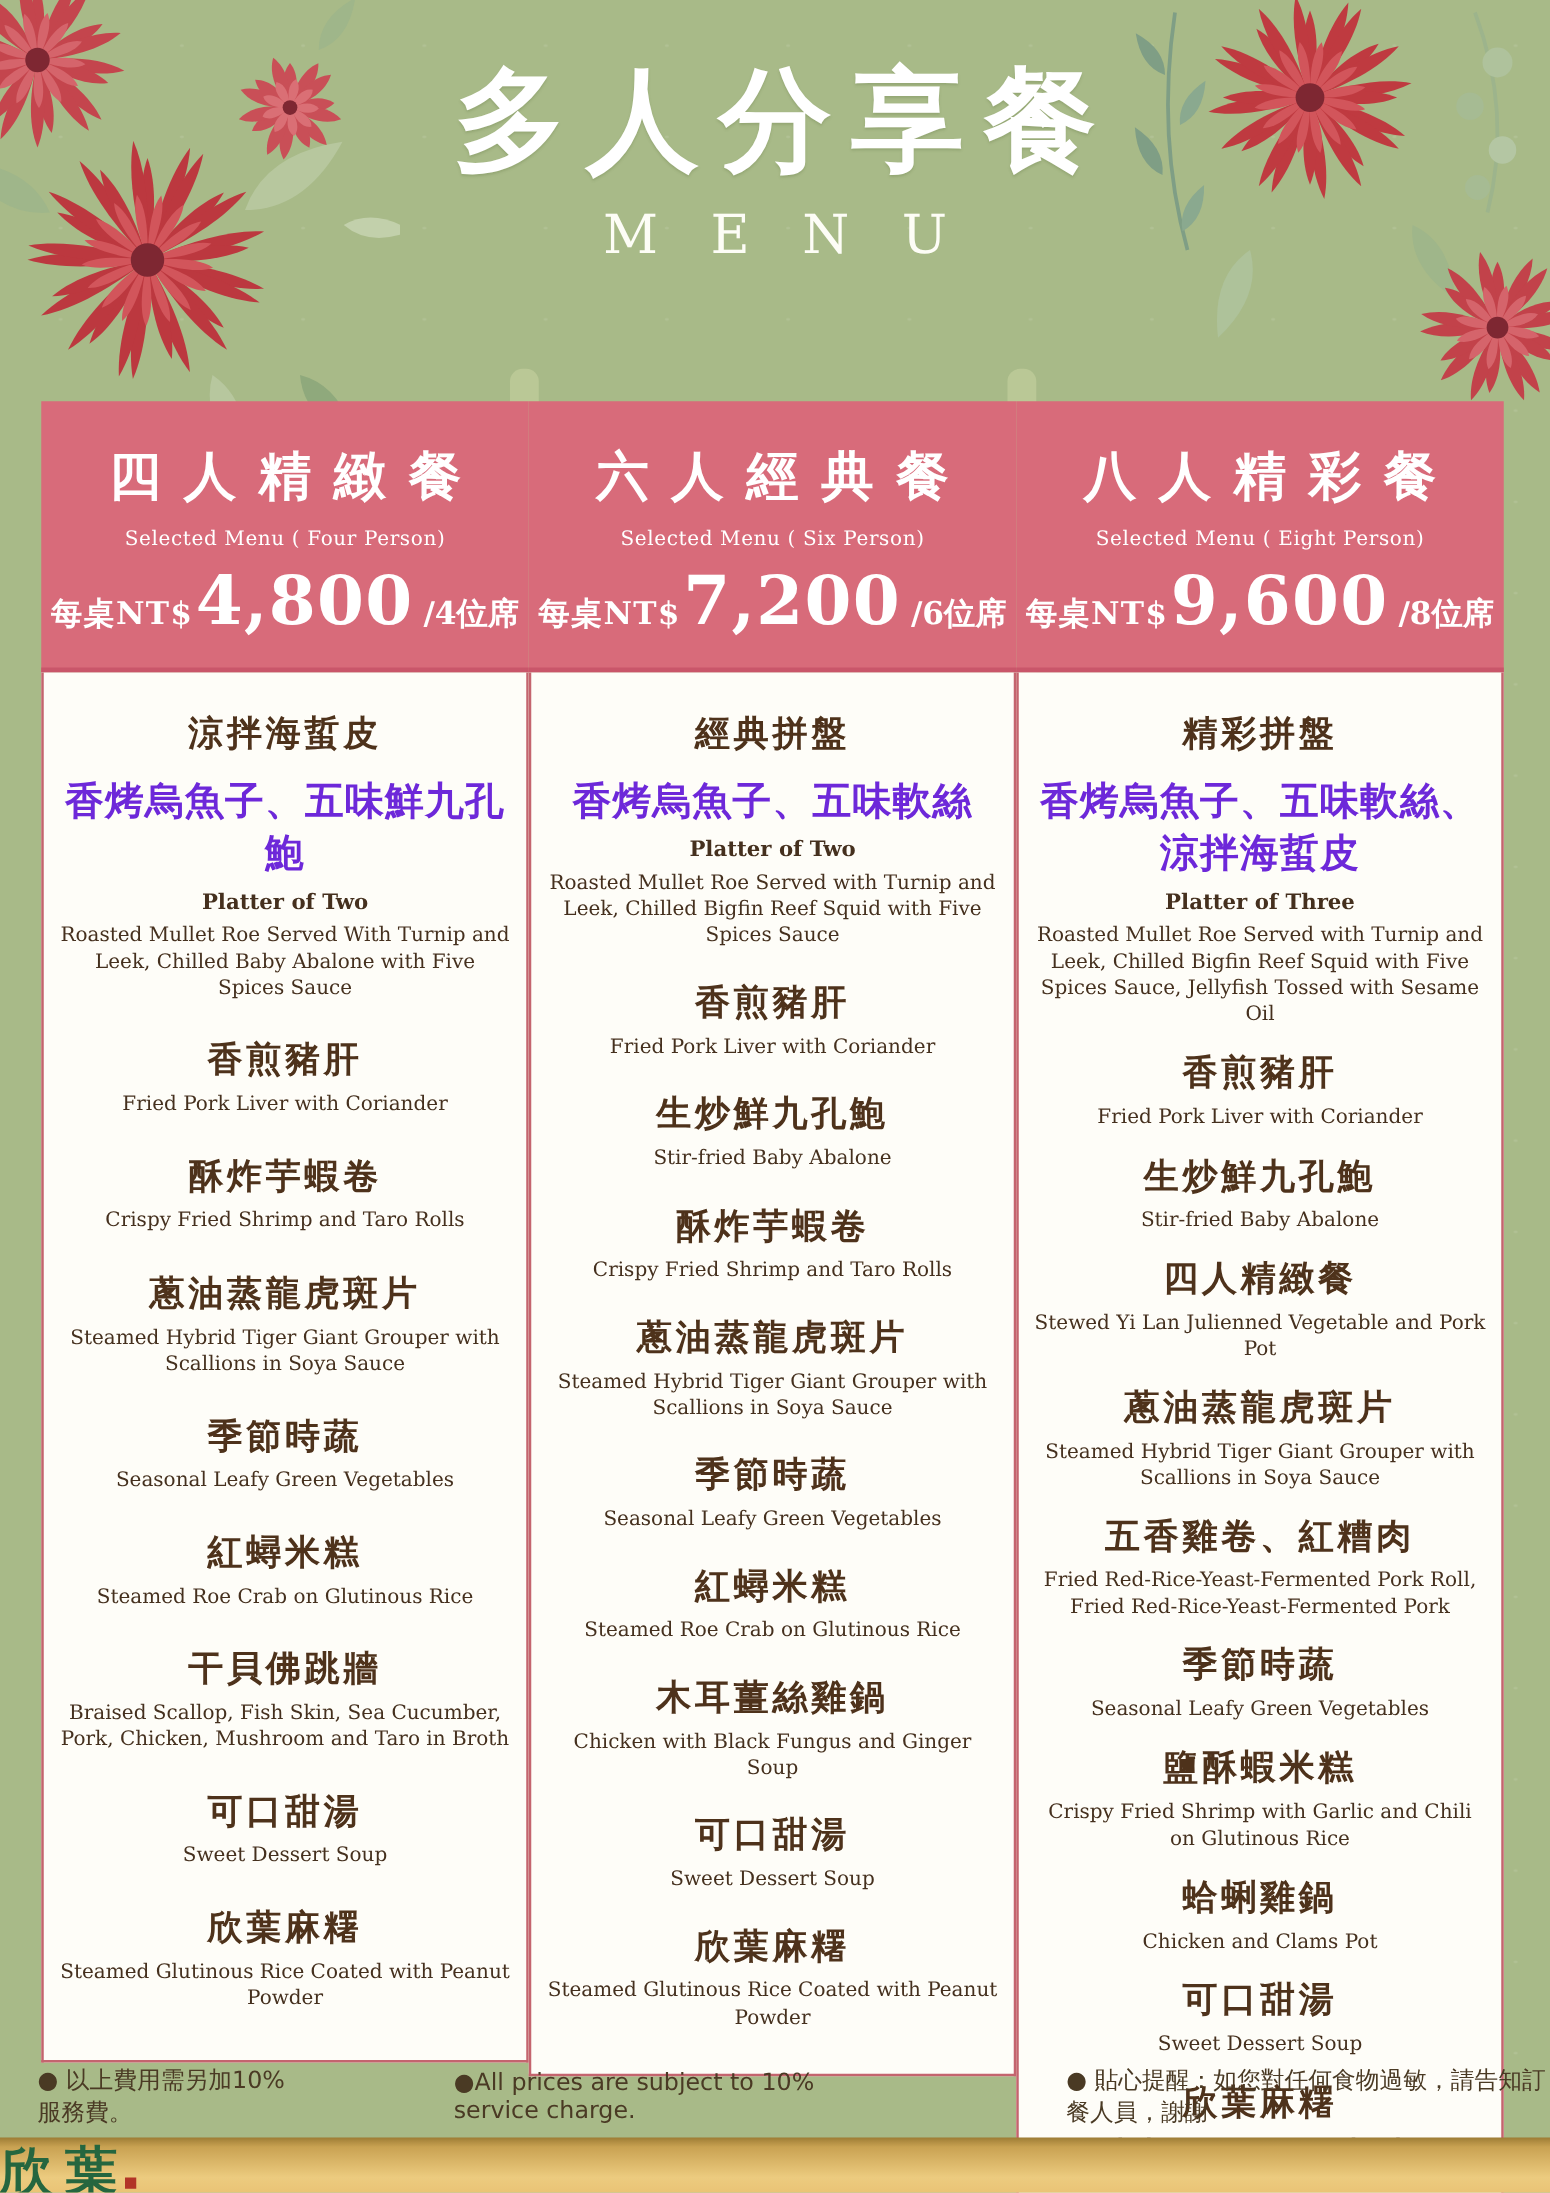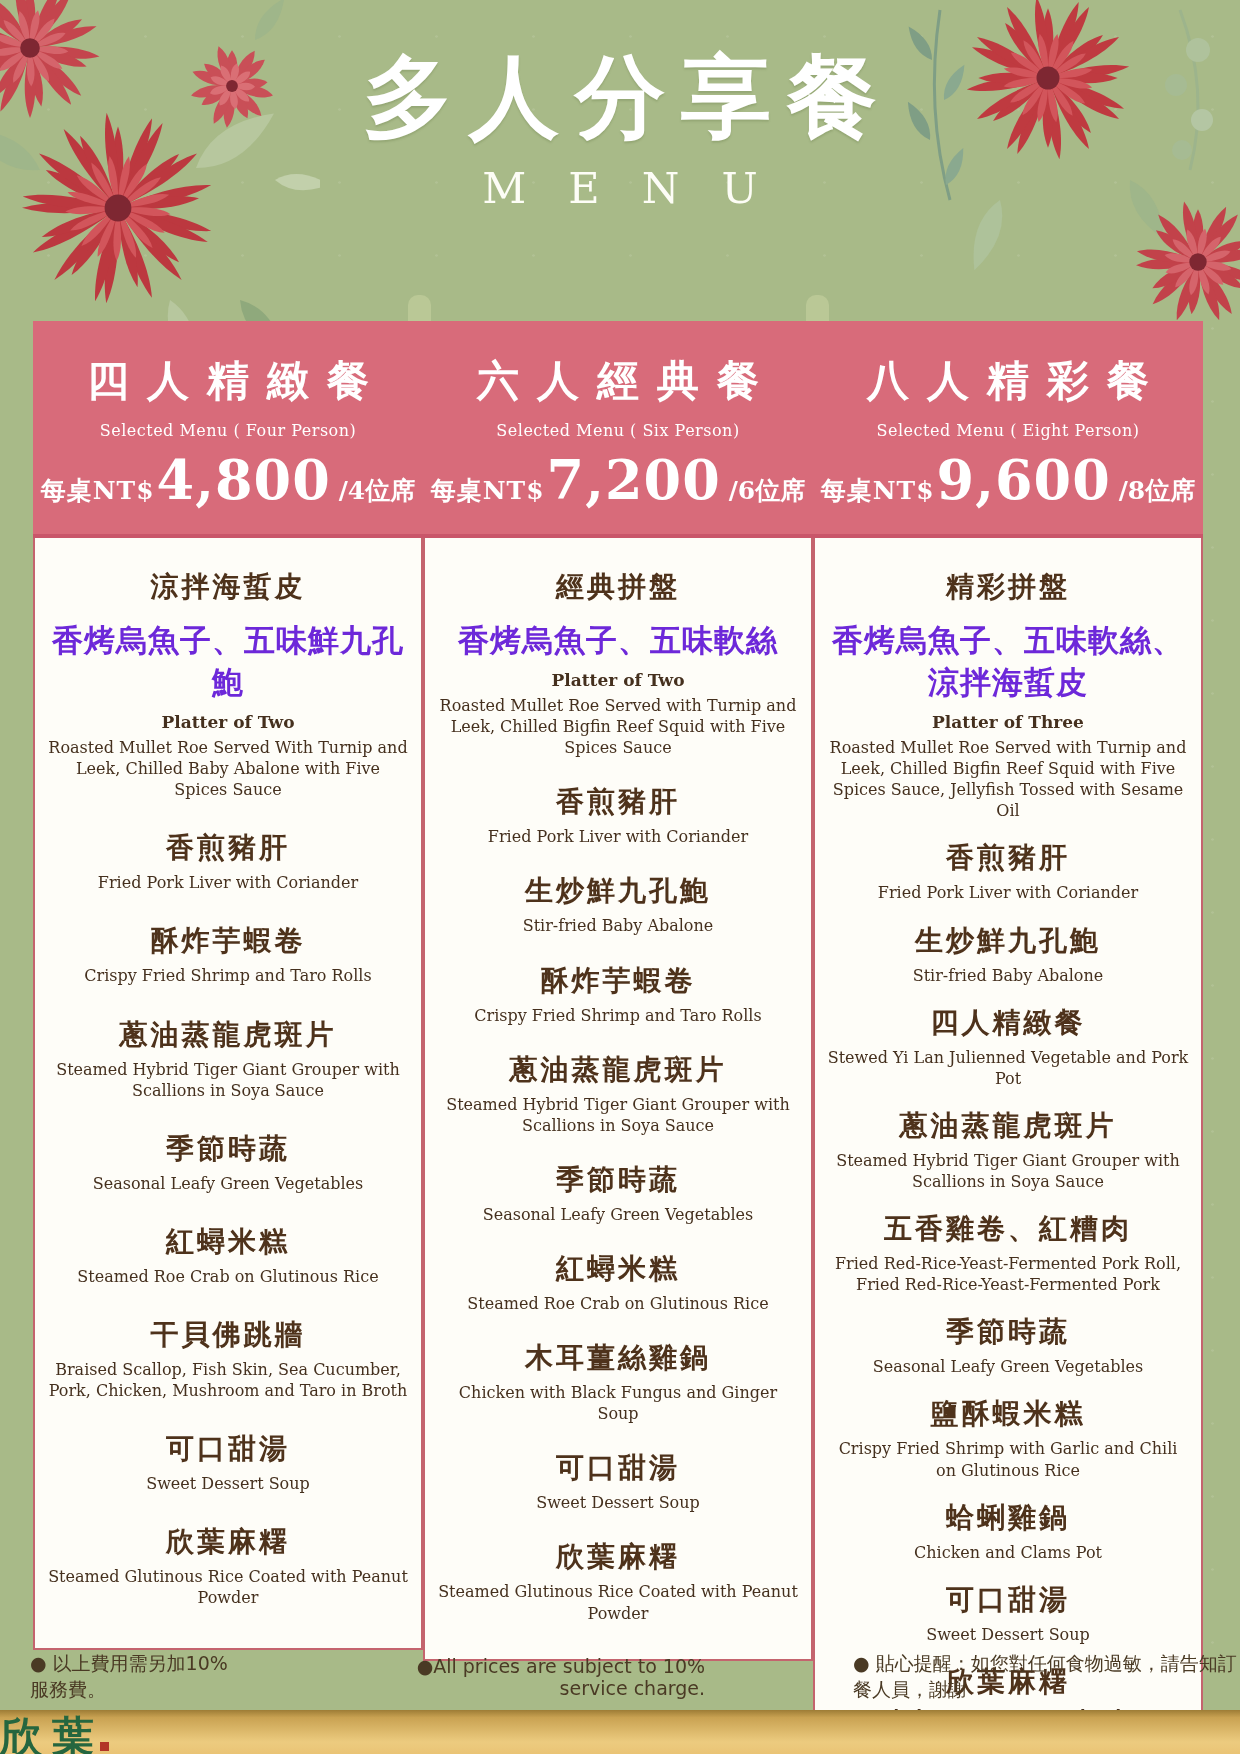--- a/index.html
+++ b/index.html
@@ -40,21 +40,21 @@
   .col-b .item{margin-bottom:25px;}
   .col-c .item{margin-bottom:18px;}
   .item > div:empty{display:none;}
   .zh{font-size:28px;font-weight:bold;color:#4e321b;letter-spacing:3px;}
   .zhsub{font-size:31px;font-weight:bold;color:#6d28d9;margin-top:14px;letter-spacing:1px;}
   .entitle{font-size:17px;font-weight:bold;color:#45301e;margin-top:8px;}
   .en{font-size:16px;color:#45301e;margin-top:5px;line-height:1.32;}
 
   .notes{position:relative;z-index:1;height:67px;display:flex;align-items:center;
     font-family:"DejaVu Sans",sans-serif;font-size:19px;color:#4a3a24;padding-left:30px;}
-  .note-2{margin-left:120px;text-align:right;}
+  .note-2{margin-left:120px;}
   .note-3{margin-left:148px;}
 
   .gold-band{position:relative;z-index:1;height:84px;text-align:left;
     background:linear-gradient(180deg,#9d7c35 0%,#c9a252 9%,#eccb7f 38%,#e9c172 58%,#d6a954 86%,#c time89a45 100%);
     background:linear-gradient(180deg,#9d7c35 0%,#c9a252 9%,#eccb7f 38%,#e9c172 58%,#d6a954 86%,#c89a45 100%);}
   .logo{display:inline-block;padding-top:6px;line-height:1;}
   .logo-zh{font-size:42px;font-weight:bold;color:#25663f;letter-spacing:10px;}
   .logo-seal{display:inline-block;width:9px;height:9px;background:#b23527;margin-left:-4px;vertical-align:baseline;}
   .logo-en{font-size:14px;color:#25663f;letter-spacing:13px;margin-right:-13px;margin-top:4px;
     font-family:"DejaVu Sans",sans-serif;}

